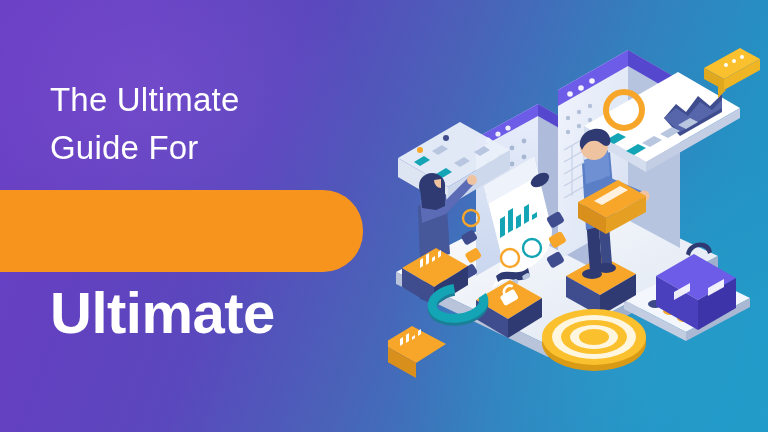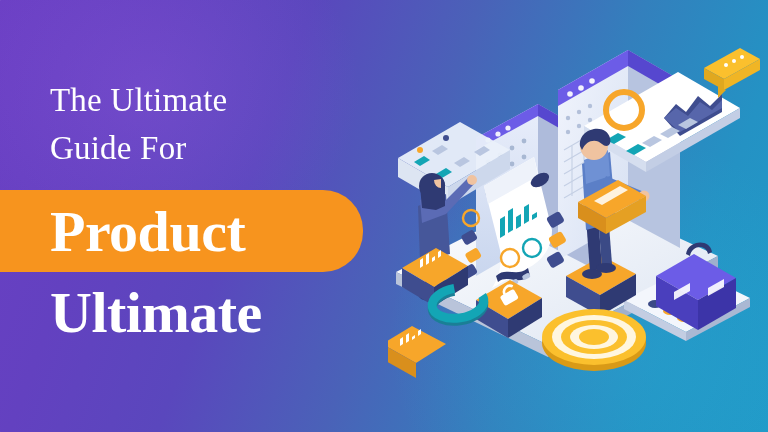--- a/index.html
+++ b/index.html
@@ -8,21 +8,21 @@
     padding: 0;
     background: #ffffff;
   }
   * { box-sizing: border-box; }
 
   .banner {
     position: relative;
     width: 768px;
     height: 432px;
     overflow: hidden;
-    font-family: Liberation Serif, serif;
+    font-family: Liberation Sans, sans-serif;
     background: linear-gradient(110deg,
         #6b3fc4 0%,
         #6341c0 18%,
         #5a47bd 34%,
         #4a62b8 52%,
         #3380bd 70%,
         #2492c4 86%,
         #219ac8 100%);
     padding-left: 38px;
   }
@@ -125,21 +125,20 @@
   <div class="glow-a"></div>
   <div class="glow-b"></div>
 
   <div class="copy">
 
     <div class="eyebrow">The Ultimate
 Guide For</div>
 
     <div class="highlight-band"></div>
 
-    <div class="headline-1">Product</div>
 
     <div class="headline-2">Ultimate</div>
   </div>
 
   <div class="illustration">
     <svg width="380" height="432" viewBox="0 0 380 432" xmlns="http://www.w3.org/2000/svg">
 
       <defs>
         <linearGradient id="screenFace" x1="0" y1="0" x2="0" y2="1">
           <stop offset="0%" stop-color="#e9eefb"></stop>

